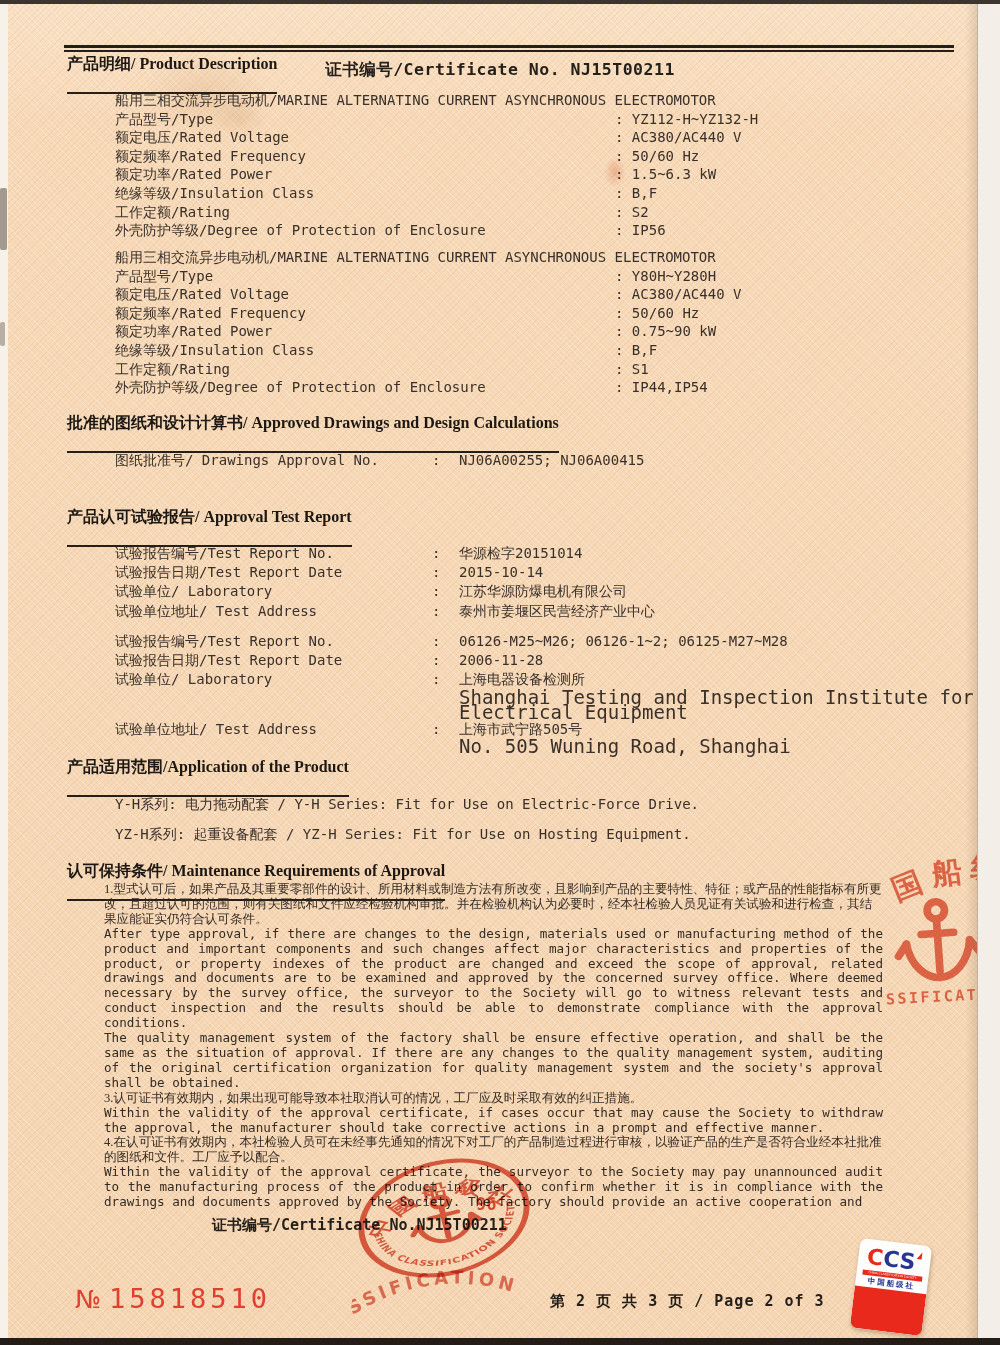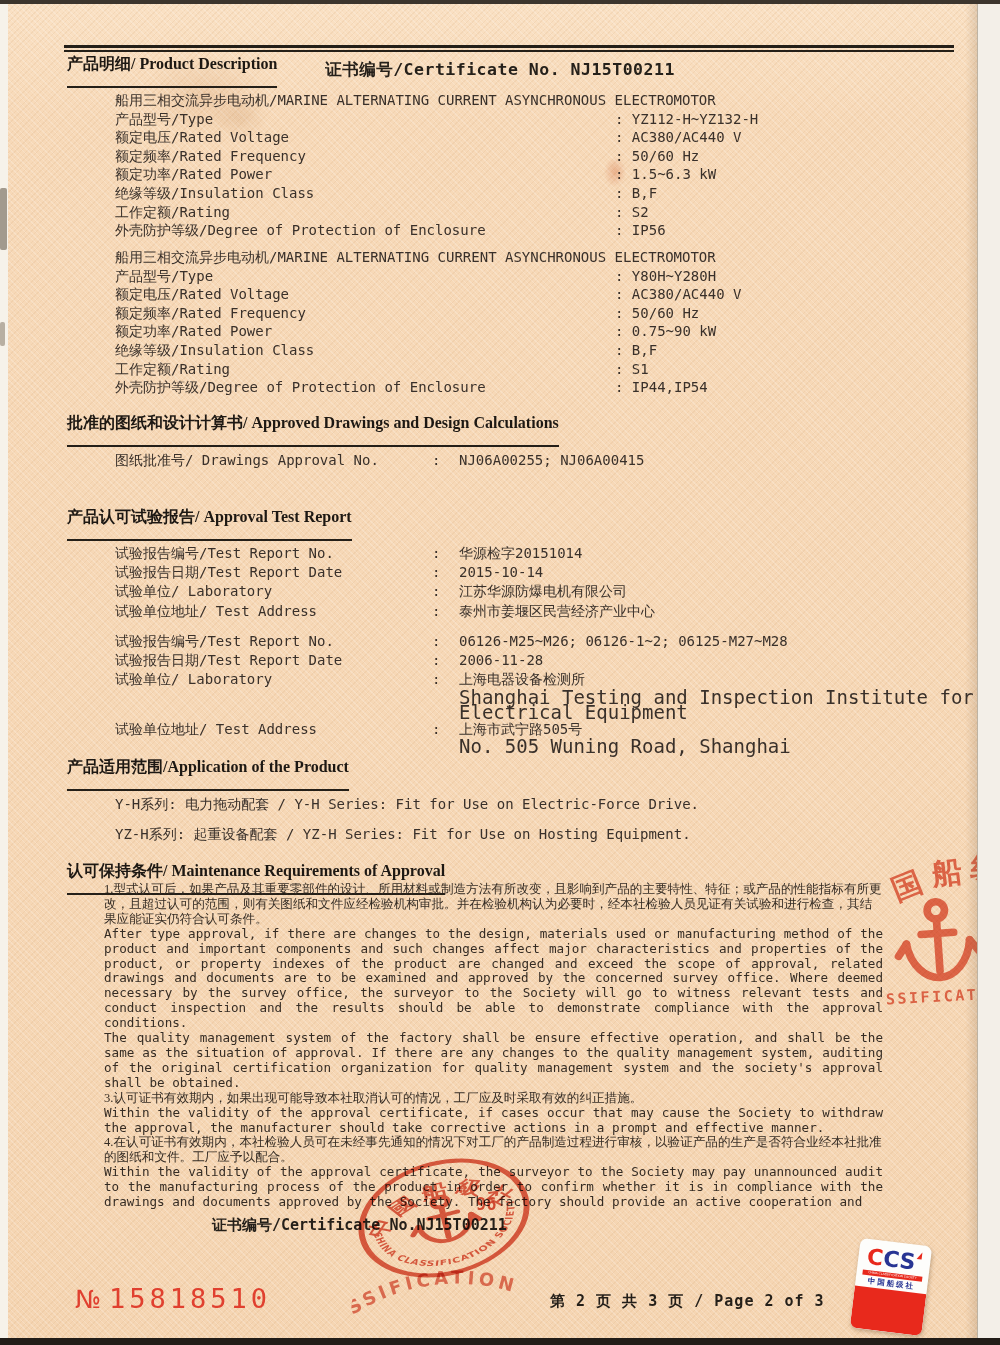--- a/index.html
+++ b/index.html
@@ -23,21 +23,21 @@
   .edge-right{left:977px;top:0;width:23px;height:1345px;background:#f3efe8;border-left:1px solid #bdb3a3;z-index:38;}
   .edge-right-shadow{left:965px;top:0;width:12px;height:1345px;background:linear-gradient(90deg,rgba(120,96,70,0) 0,rgba(120,96,70,.18) 100%);z-index:37;}
   .smudge-a{left:0;top:188px;width:7px;height:62px;background:#6b5f50;opacity:.6;border-radius:2px;z-index:39;}
   .smudge-b{left:0;top:322px;width:5px;height:24px;background:#7a6c5a;opacity:.5;border-radius:2px;z-index:39;}
   
   .cert-header{left:0;top:16px;width:1000px;text-align:center;font-size:16.5px;font-weight:bold;color:#25201a;letter-spacing:.5px;margin-top:43px;}
   .rule-a{left:64px;top:45px;width:890px;height:3px;background:#241f18;}
   .rule-b{left:64px;top:50px;width:890px;height:1.6px;background:#241f18;}
   
   .sec-h{font-family:"Liberation Serif","DejaVu Serif","DejaVu Sans",serif;font-size:16px;font-weight:bold;color:#1d1813;
-         border-bottom:2.5px solid #241f18;padding-bottom:11px;display:inline-block;}
+         border-bottom:2.5px solid #241f18;padding-bottom:17px;display:inline-block;}
   
   .blk{font-size:14px;}
   .kv{display:flex;line-height:18.6px;}
   .kv-l{width:500px;flex:none;}
   .blk-title{line-height:18.6px;}
   .rep-row{display:flex;line-height:19.2px;align-items:flex-start;}
   .rep-l{width:317px;flex:none;}
   .rep-c{width:27px;flex:none;}
   .rep-sub{font-size:19px;line-height:15px;}
   

